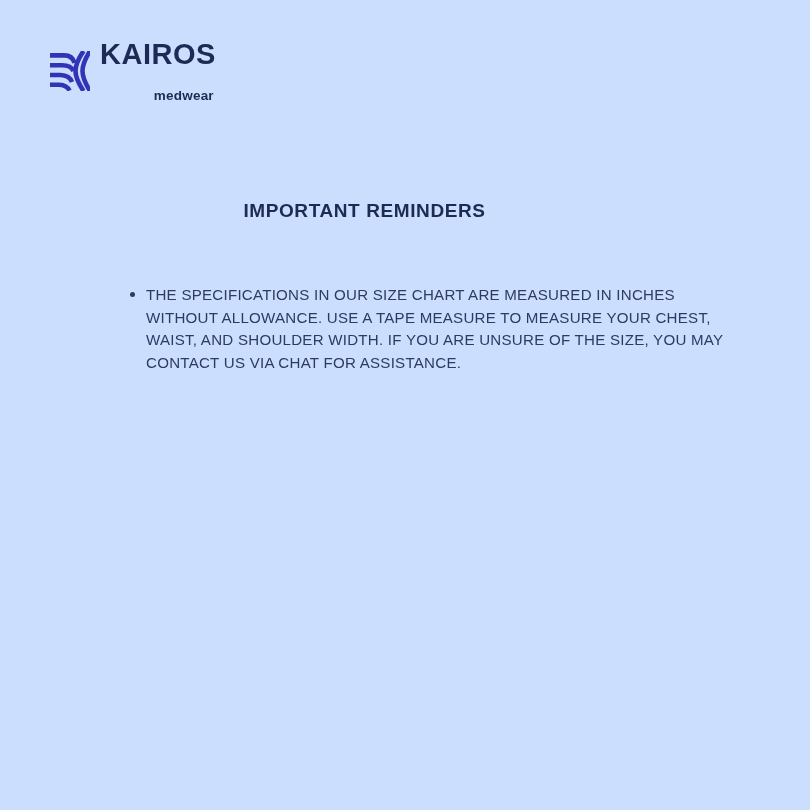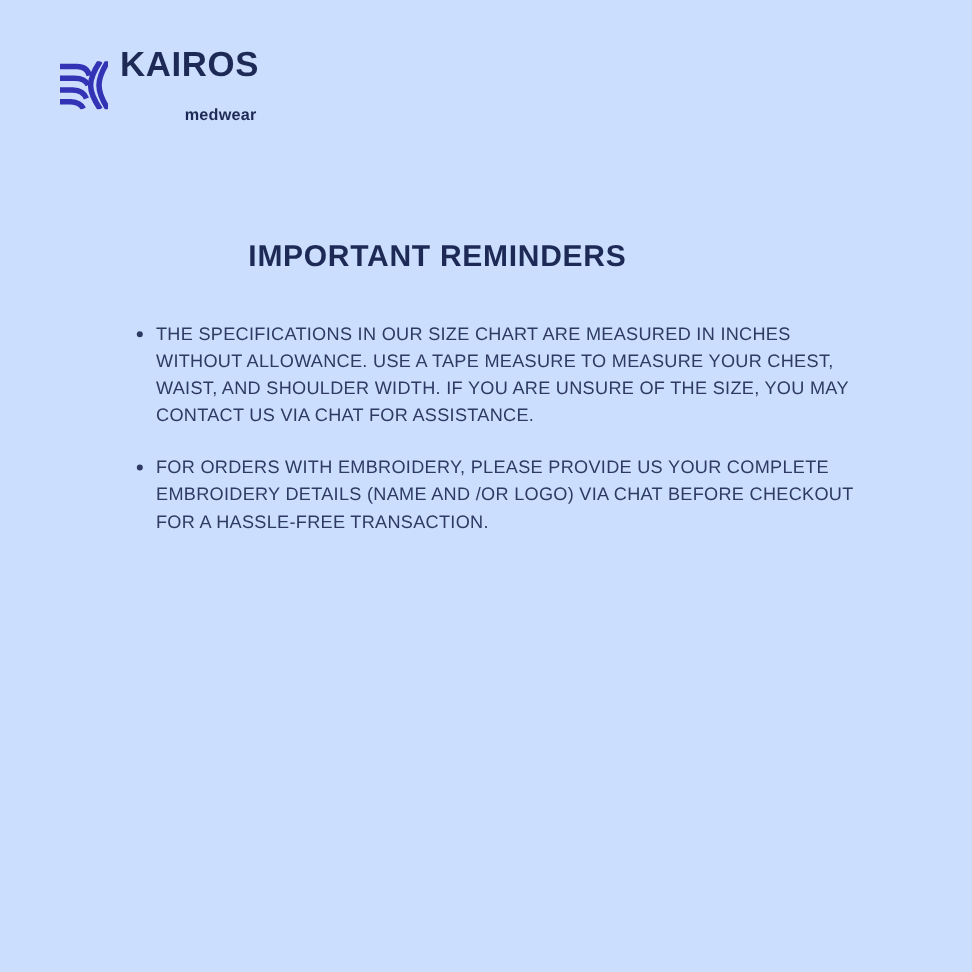--- a/index.html
+++ b/index.html
@@ -53,33 +53,33 @@
     padding-right: 2px;
   }
 
   
   .reminders-title {
     position: absolute;
     top: 200px;
     left: 0;
     width: 729px;
     text-align: center;
-    font-size: 25px;
+    font-size: 19px;
     font-weight: 700;
     letter-spacing: 0.6px;
     color: #1e2a56;
   }
 
   
   .reminders-list {
     position: absolute;
     top: 268px;
     left: 113px;
     width: 600px;
-    margin: 0;
+    margin: 16px;
     padding: 0;
     list-style: none;
   }
   .reminder-item {
     position: relative;
     padding-left: 17px;
     margin-bottom: 21px;
     font-size: 15.1px;
     line-height: 22.6px;
     letter-spacing: 0.25px;
@@ -122,17 +122,13 @@
   </div>
 </div>
 
 <div class="reminders-title">IMPORTANT REMINDERS</div>
 
 <ul class="reminders-list">
   <li class="reminder-item">
     <span class="reminder-bullet"></span>
     <span>THE SPECIFICATIONS IN OUR SIZE CHART ARE MEASURED IN INCHES WITHOUT ALLOWANCE. USE A TAPE MEASURE TO MEASURE YOUR CHEST, WAIST, AND SHOULDER WIDTH. IF YOU ARE UNSURE OF THE SIZE, YOU MAY CONTACT US VIA CHAT FOR ASSISTANCE.</span>
   </li>
-  <li class="reminder-item">
-    <span class="reminder-bullet"></span>
-    <span>FOR ORDERS WITH EMBROIDERY, PLEASE PROVIDE US YOUR COMPLETE EMBROIDERY DETAILS (NAME AND /OR LOGO) VIA CHAT BEFORE CHECKOUT FOR A HASSLE-FREE TRANSACTION.</span>
-  </li>
 </ul>
 
 </body></html>

